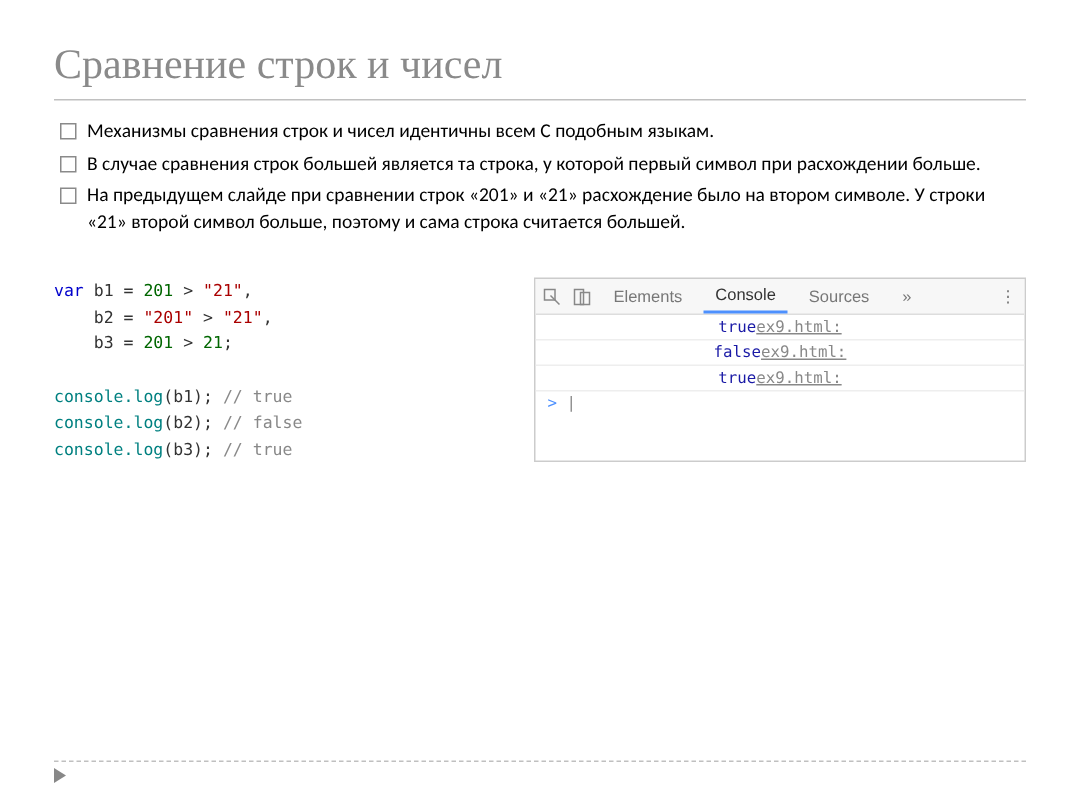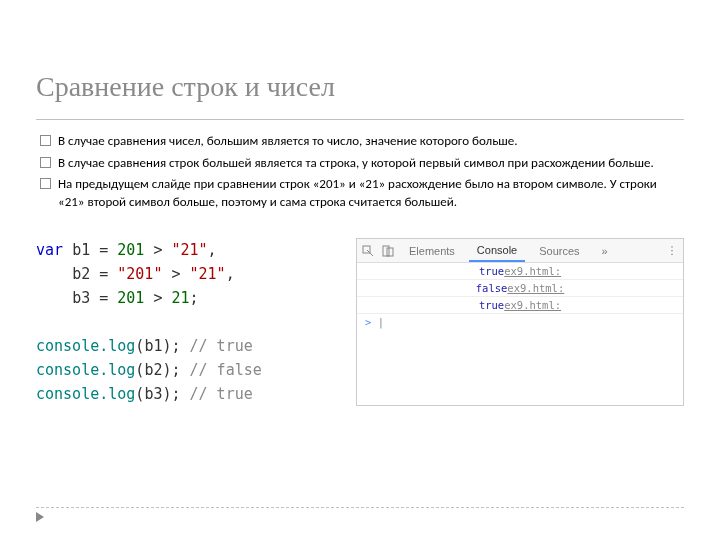--- a/index.html
+++ b/index.html
@@ -14,23 +14,22 @@
   }
   .slide {
     padding: 28px 36px 0 36px;
   }
   .title {
     font-family: Georgia, "Times New Roman", serif;
     font-size: 28px;
     font-weight: 400;
     color: #8a8a8a;
     border-bottom: 1px solid #c0c0c0;
-    padding-bottom: 16px;
+    padding-bottom: 6px;
     margin-bottom: 12px;
-    margin-top: 43px;
   }
   ul.bullets {
     list-style: none;
     font-size: 13px;
     line-height: 1.35;
     color: #000;
   }
   ul.bullets li {
     position: relative;
     padding-left: 22px;
@@ -46,21 +45,21 @@
     border: 1px solid #8a8a8a;
   }
   .panels {
     display: flex;
     margin-top: 28px;
     gap: 20px;
   }
   .code-panel {
     flex: 0 0 300px;
     font-family: Consolas, Menlo, monospace;
-    font-size: 15px;
+    font-size: 11px;
     line-height: 1.6;
     white-space: pre;
     color: #333;
   }
   .kw   { color: #0000cc; }
   .num  { color: #006600; }
   .str  { color: #aa0000; }
   .func { color: #008080; }
   .cmt  { color: #888888; }
 
@@ -153,21 +152,21 @@
     border-left: 8px solid #888;
   }
 </style>
 </head>
 <body>
 
 <div class="slide">
   <h1 class="title">Сравнение строк и чисел</h1>
 
   <ul class="bullets">
-    <li>В случае сравнения чисел, большим является то число, значение которого больше.</li>
+    <li>Механизмы сравнения строк и чисел идентичны всем C подобным языкам.</li>
     <li>В случае сравнения строк большей является та строка, у которой первый символ при расхождении больше.</li>
     <li>На предыдущем слайде при сравнении строк «201» и «21» расхождение было на втором символе. У строки «21» второй символ больше, поэтому и сама строка считается большей.</li>
   </ul>
 
   <div class="panels">
     <div class="code-panel"><span class="kw">var</span> <span>b1</span> = <span class="num">201</span> <span>&gt;</span> <span class="str">"21"</span>,
     <span>b2</span> = <span class="str">"201"</span> <span>&gt;</span> <span class="str">"21"</span>,
     <span>b3</span> = <span class="num">201</span> <span>&gt;</span> <span class="num">21</span>;
 
 <span class="func">console.log</span>(<span>b1</span>); <span class="cmt">// true</span>

